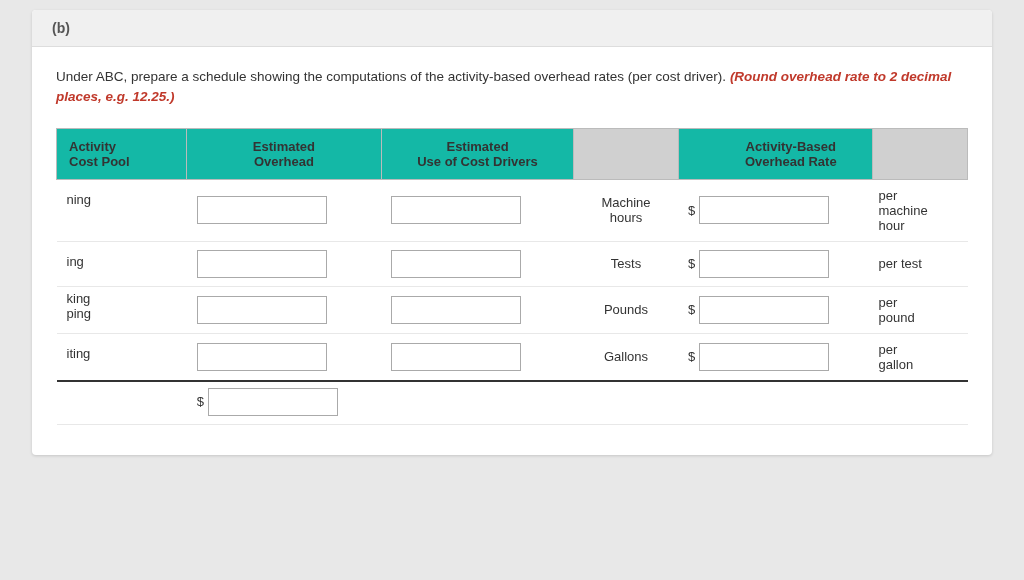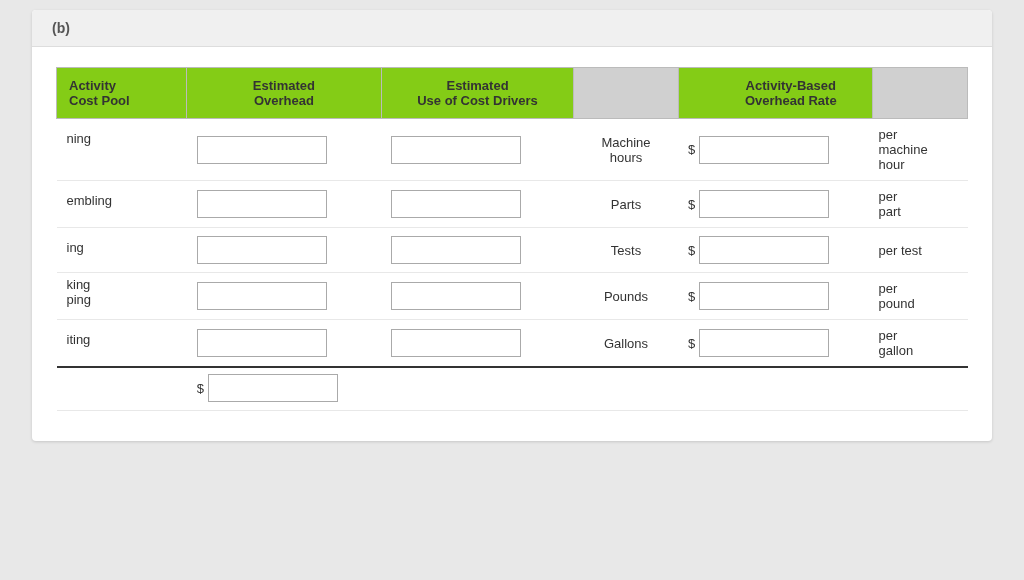--- a/index.html
+++ b/index.html
@@ -40,21 +40,21 @@
       font-weight: bold;
     }
     .table-container {
       width: 100%;
     }
     table {
       width: 100%;
       border-collapse: collapse;
     }
     thead tr th {
-      background: #84cc16;
+      background: #14b8a6;
       padding: 10px 12px;
       text-align: center;
       font-size: 13px;
       font-weight: bold;
       color: #333;
       border: 1px solid #bbb;
     }
     thead tr th.activity-col {
       text-align: left;
       width: 140px;
@@ -111,20 +111,24 @@
     .col-rate-unit { width: 100px; }
   </style>
 </head>
 <body>
 
 <div class="page-wrapper">
   <div class="section-label">
     <span>(b)</span>
   </div>
   <div class="content-area">
+    <div class="instruction">
+      <span>Under ABC, prepare a schedule showing the computations of the activity-based overhead rates (per cost driver).</span>
+      <span class="highlight">(Round overhead rate to 2 decimal places, e.g. 12.25.)</span>
+    </div>
     <div class="table-container">
       <table>
         <thead>
           <tr>
             <th class="activity-col">
               <span>Activity</span><br>
               <span>Cost Pool</span>
             </th>
             <th class="col-estimated-overhead">
               <span>Estimated</span><br>
@@ -156,37 +160,20 @@
             <td class="cost-driver-cell">Machine<br>hours</td>
             <td>
               <div class="input-with-dollar">
                 <span class="dollar-sign">$</span>
                 <input type="text" value="" style="">
               </div>
             </td>
             <td class="rate-unit">per<br>machine<br>hour</td>
           </tr>
 
-          <tr>
-            <td class="activity-cell">embling</td>
-            <td>
-              <input type="text" value="" style="">
-            </td>
-            <td>
-              <input type="text" value="" style="">
-            </td>
-            <td class="cost-driver-cell">Parts</td>
-            <td>
-              <div class="input-with-dollar">
-                <span class="dollar-sign">$</span>
-                <input type="text" value="" style="">
-              </div>
-            </td>
-            <td class="rate-unit">per<br>part</td>
-          </tr>
 
           <tr>
             <td class="activity-cell">ing</td>
             <td>
               <input type="text" value="" style="">
             </td>
             <td>
               <input type="text" value="" style="">
             </td>
             <td class="cost-driver-cell">Tests</td>

